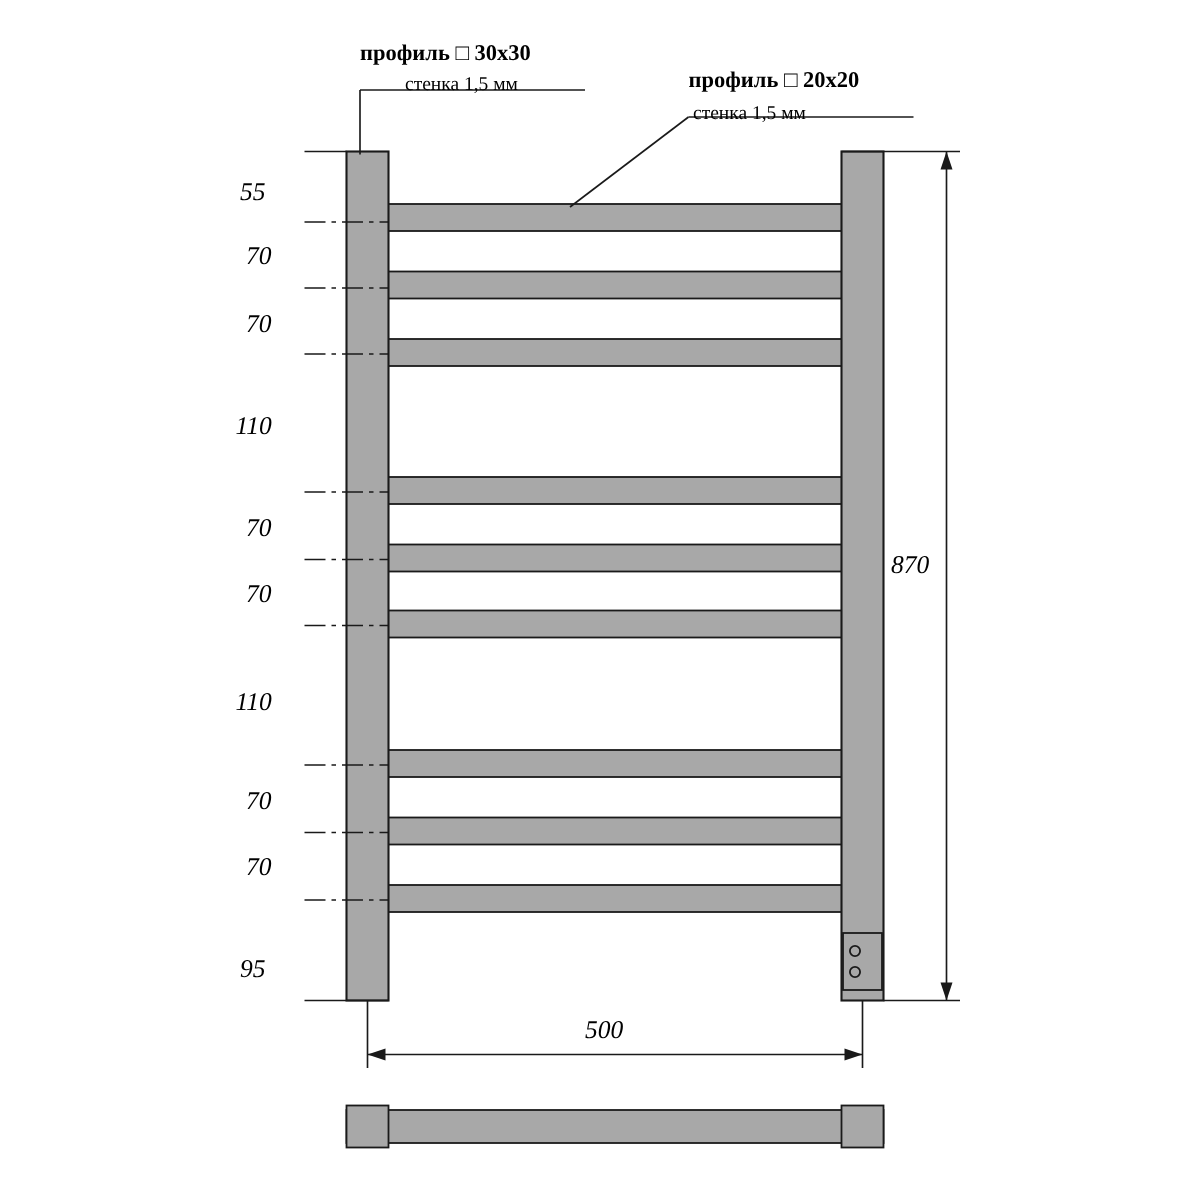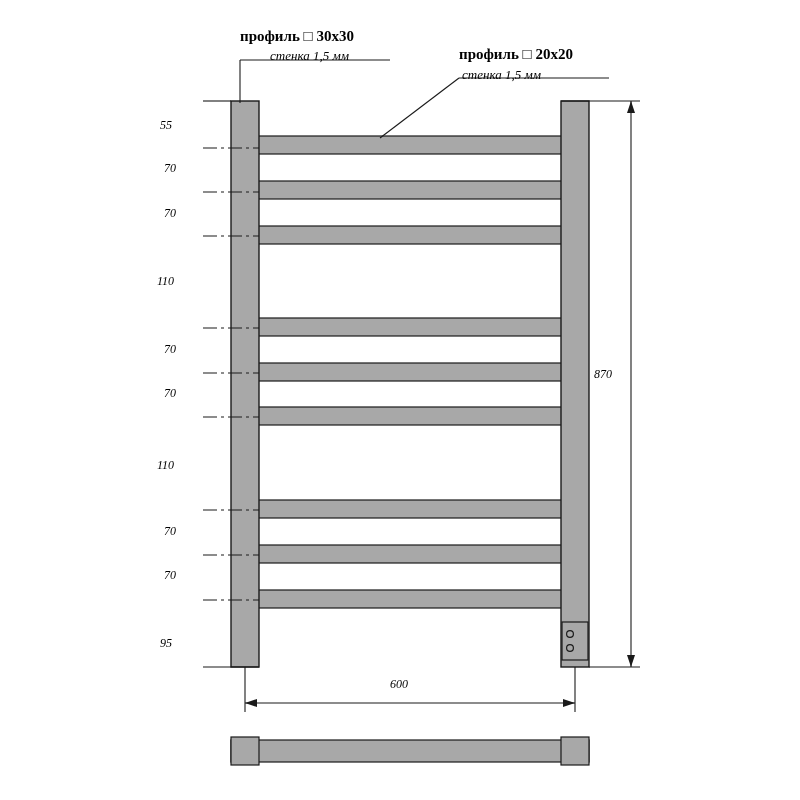--- a/index.html
+++ b/index.html
@@ -27,30 +27,29 @@
     height: 800px;
   }
   .lbl {
     position: absolute;
     white-space: nowrap;
     color: #000;
   }
   .dim-label {
     font-family: "Liberation Serif", serif;
     font-style: italic;
-    font-size: 12px;
+    font-size: 17px;
   }
   .callout-title {
     font-family: "Liberation Serif", serif;
     font-weight: bold;
     font-size: 15px;
   }
   .callout-sub {
     font-family: "Liberation Serif", serif;
-    font-style: italic;
     font-size: 13px;
   }
 </style>
 </head>
 <body>
 
 <div id="stage">
 
   <svg id="drawing" viewBox="0 0 800 800">
 
@@ -140,15 +139,15 @@
   <div class="lbl dim-label" style="left:145px; top:274px;">110</div>
   <div class="lbl dim-label" style="left:152px; top:342px;">70</div>
   <div class="lbl dim-label" style="left:152px; top:386px;">70</div>
   <div class="lbl dim-label" style="left:145px; top:458px;">110</div>
   <div class="lbl dim-label" style="left:152px; top:524px;">70</div>
   <div class="lbl dim-label" style="left:152px; top:568px;">70</div>
   <div class="lbl dim-label" style="left:148px; top:636px;font-style:italic;">95</div>
 
   <div class="lbl dim-label" style="left:582px; top:367px;">870</div>
 
-  <div class="lbl dim-label" style="left:378px; top:677px;">600</div>
+  <div class="lbl dim-label" style="left:378px; top:677px;">500</div>
 
 </div>
 
 </body></html>

